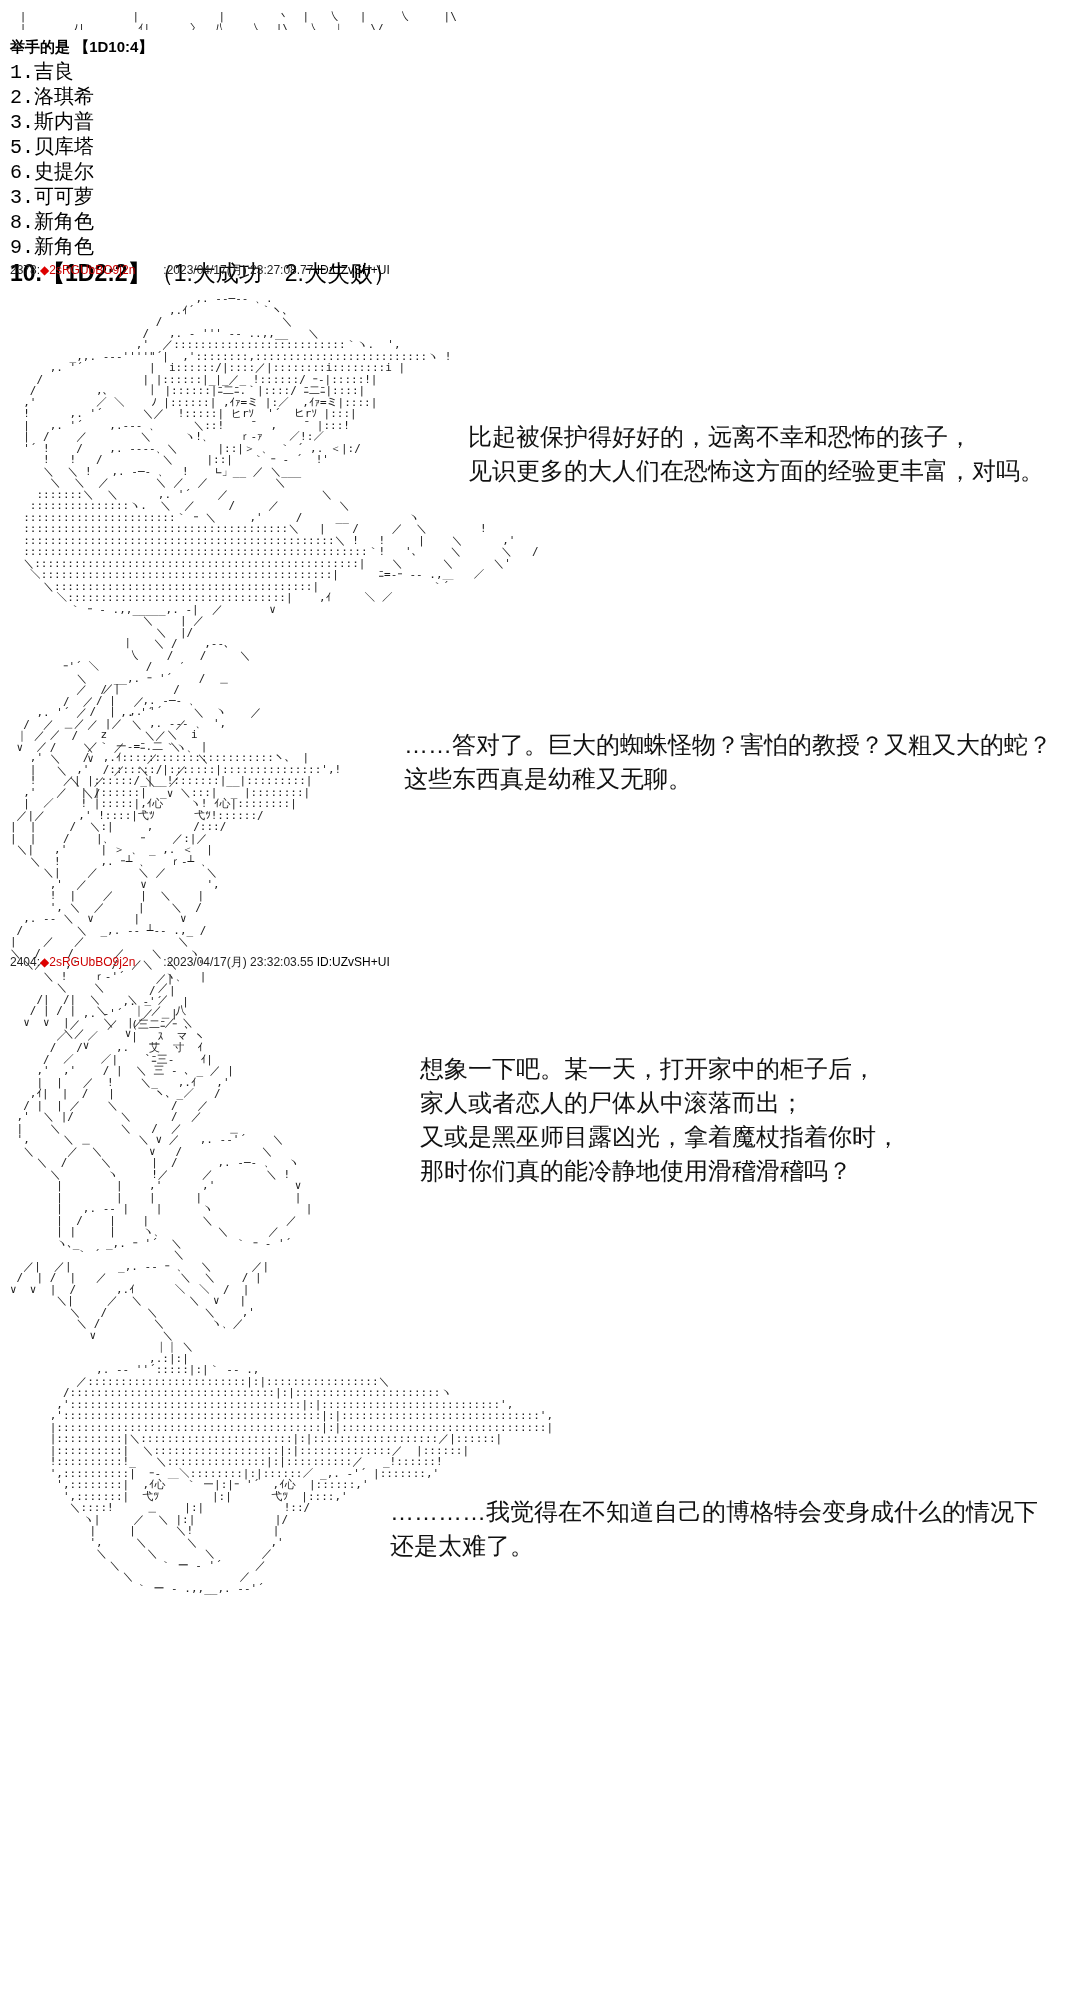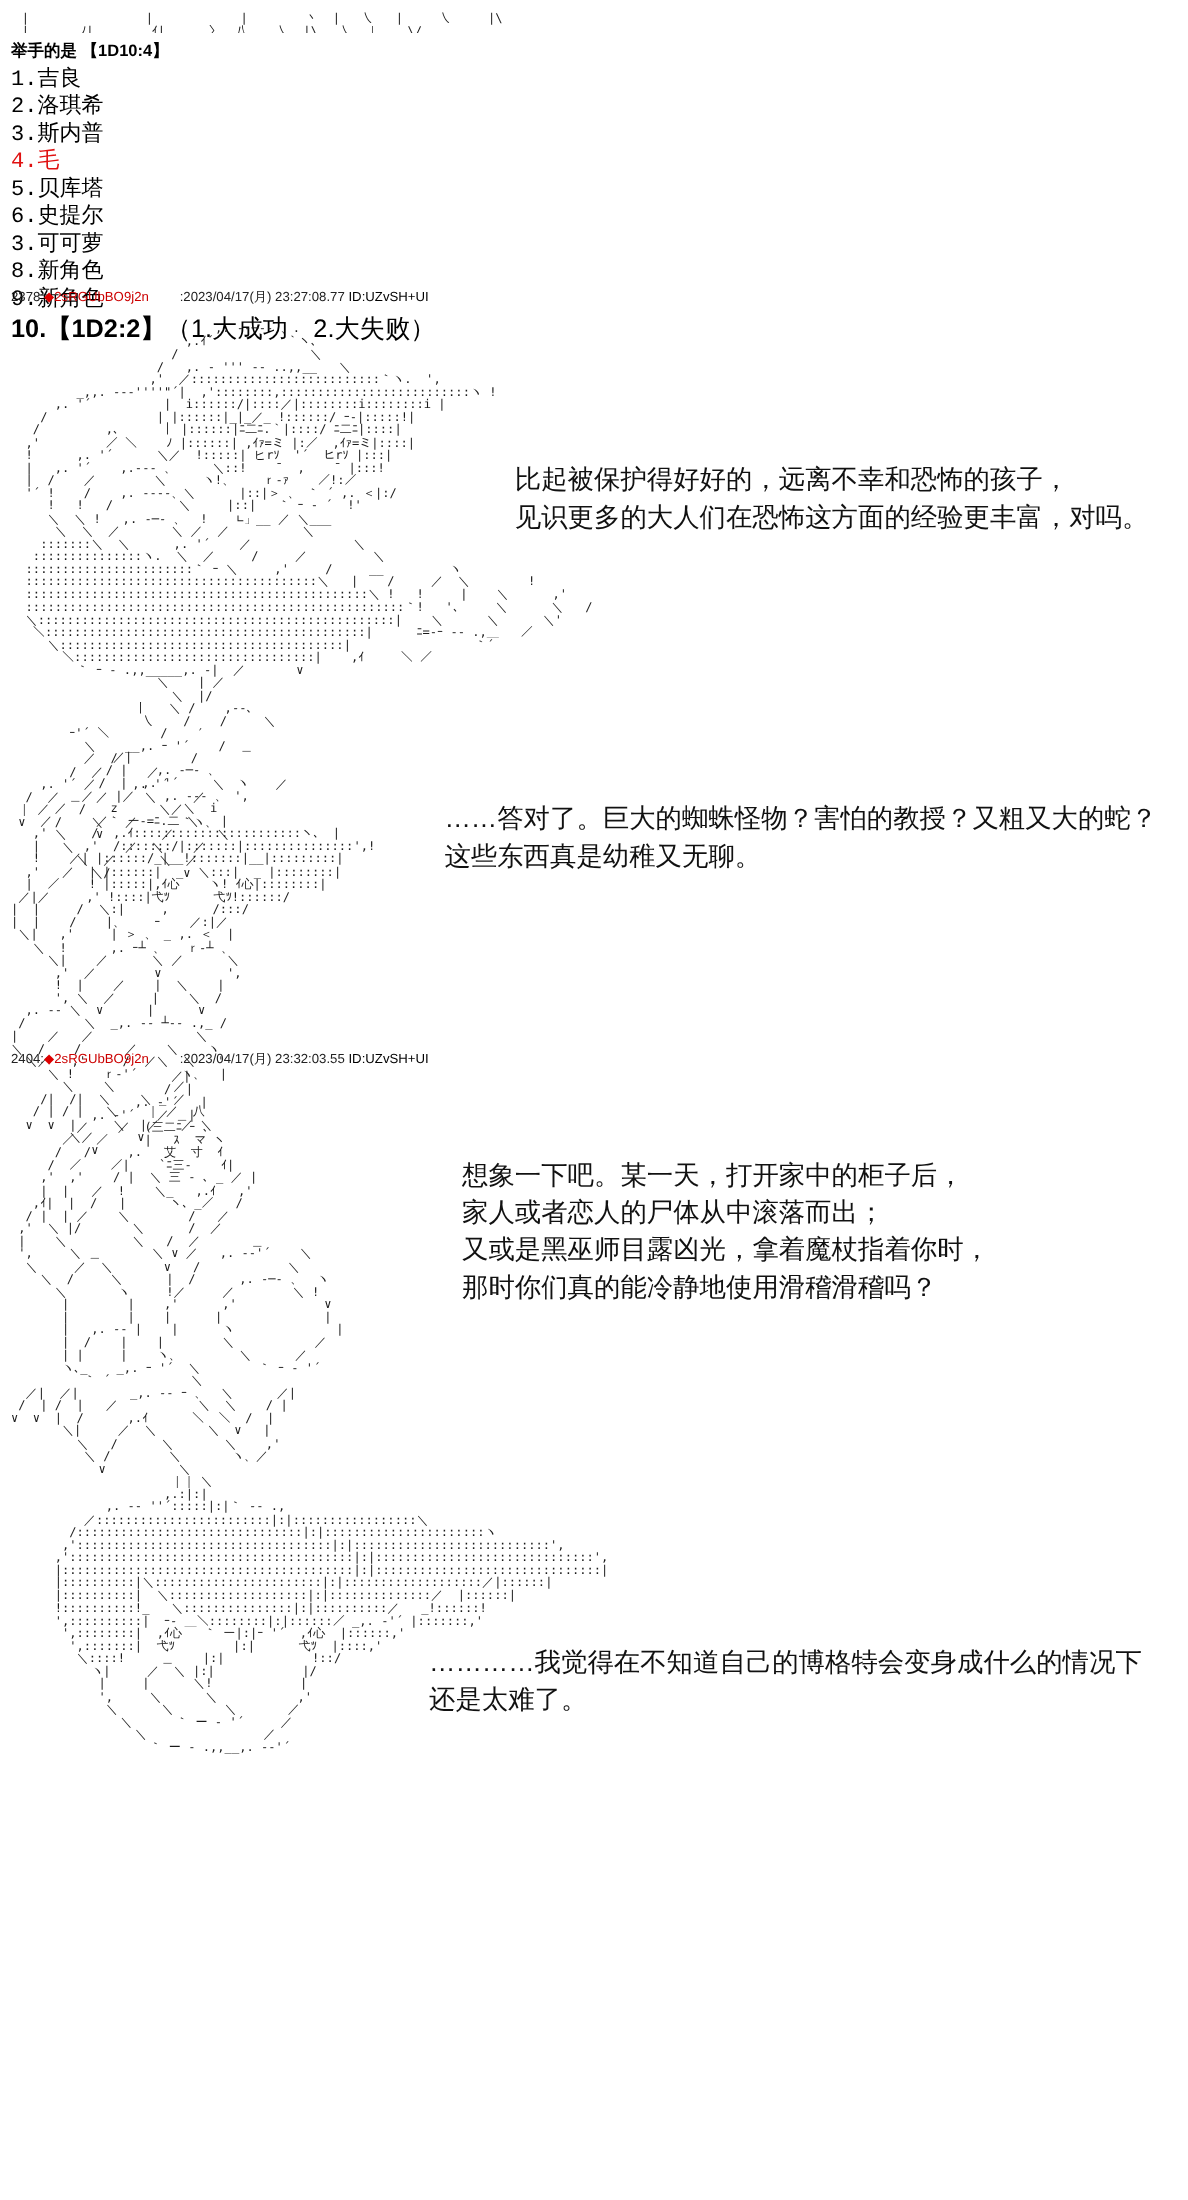--- a/index.html
+++ b/index.html
@@ -152,21 +152,20 @@
 <div id="top-aa-strip">
   <pre class="aa">   |                |            |        丶  |   ㇏   |     ㇏     |\
    |      ,ﾉ|      _,ｲ|      〉  八    ㇏  |\   ㇏  ｜    \/</pre>
 </div>
 
 <div id="vote-block">
   <div id="vote-title">举手的是 【1D10:4】</div>
   <div class="vote-item">1.吉良</div>
   <div class="vote-item">2.洛琪希</div>
   <div class="vote-item">3.斯内普</div>
-  <div class="vote-item selected">4.毛</div>
   <div class="vote-item">5.贝库塔</div>
   <div class="vote-item">6.史提尔</div>
   <div class="vote-item">3.可可萝</div>
   <div class="vote-item">8.新角色</div>
   <div class="vote-item">9.新角色</div>
   <div id="vote-item-10"><span>10.</span><span>【1D2:2】</span><span class="normal">（1.大成功　2.大失败）</span></div>
 </div>
 
 <div class="post-header" id="post1-header"><span class="num">2378:</span><span class="diamond">◆</span><span class="handle">2sRGUbBO9j2n</span><span class="date">:2023/04/17(月) 23:27:08.77 </span><span class="uid">ID:UZvSH+UI</span></div>
 

